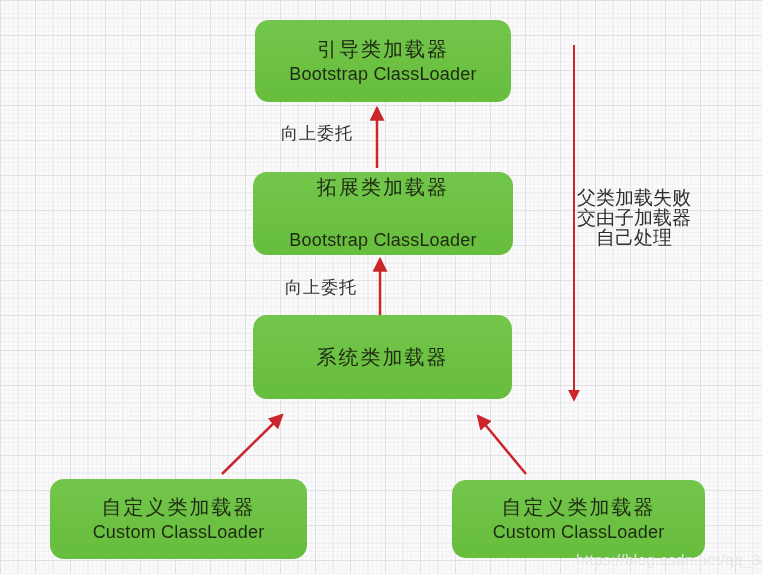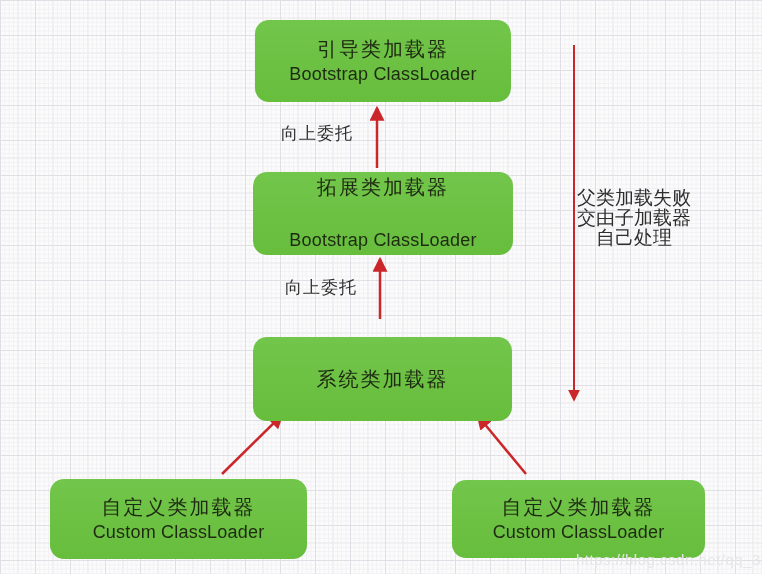--- a/index.html
+++ b/index.html
@@ -101,21 +101,21 @@
   <div class="node" style="left:255px; top:20px; width:256px; height:82px;">
     <div class="zh">引导类加载器</div>
     <div class="en">Bootstrap ClassLoader</div>
   </div>
 
   <div class="node" style="left:253px; top:172px; width:260px; height:83px;gap:28px;">
     <div class="zh">拓展类加载器</div>
     <div class="en">Bootstrap ClassLoader</div>
   </div>
 
-  <div class="node" style="left:253px; top:337px; width:259px; height:84px;">
+  <div class="node" style="left:253px; top:315px; width:259px; height:84px;">
     <div class="zh">系统类加载器</div>
   </div>
 
   <div class="node" style="left:50px; top:479px; width:257px; height:80px;">
     <div class="zh">自定义类加载器</div>
     <div class="en">Custom ClassLoader</div>
   </div>
 
   <div class="node" style="left:452px; top:480px; width:253px; height:78px;">
     <div class="zh">自定义类加载器</div>

